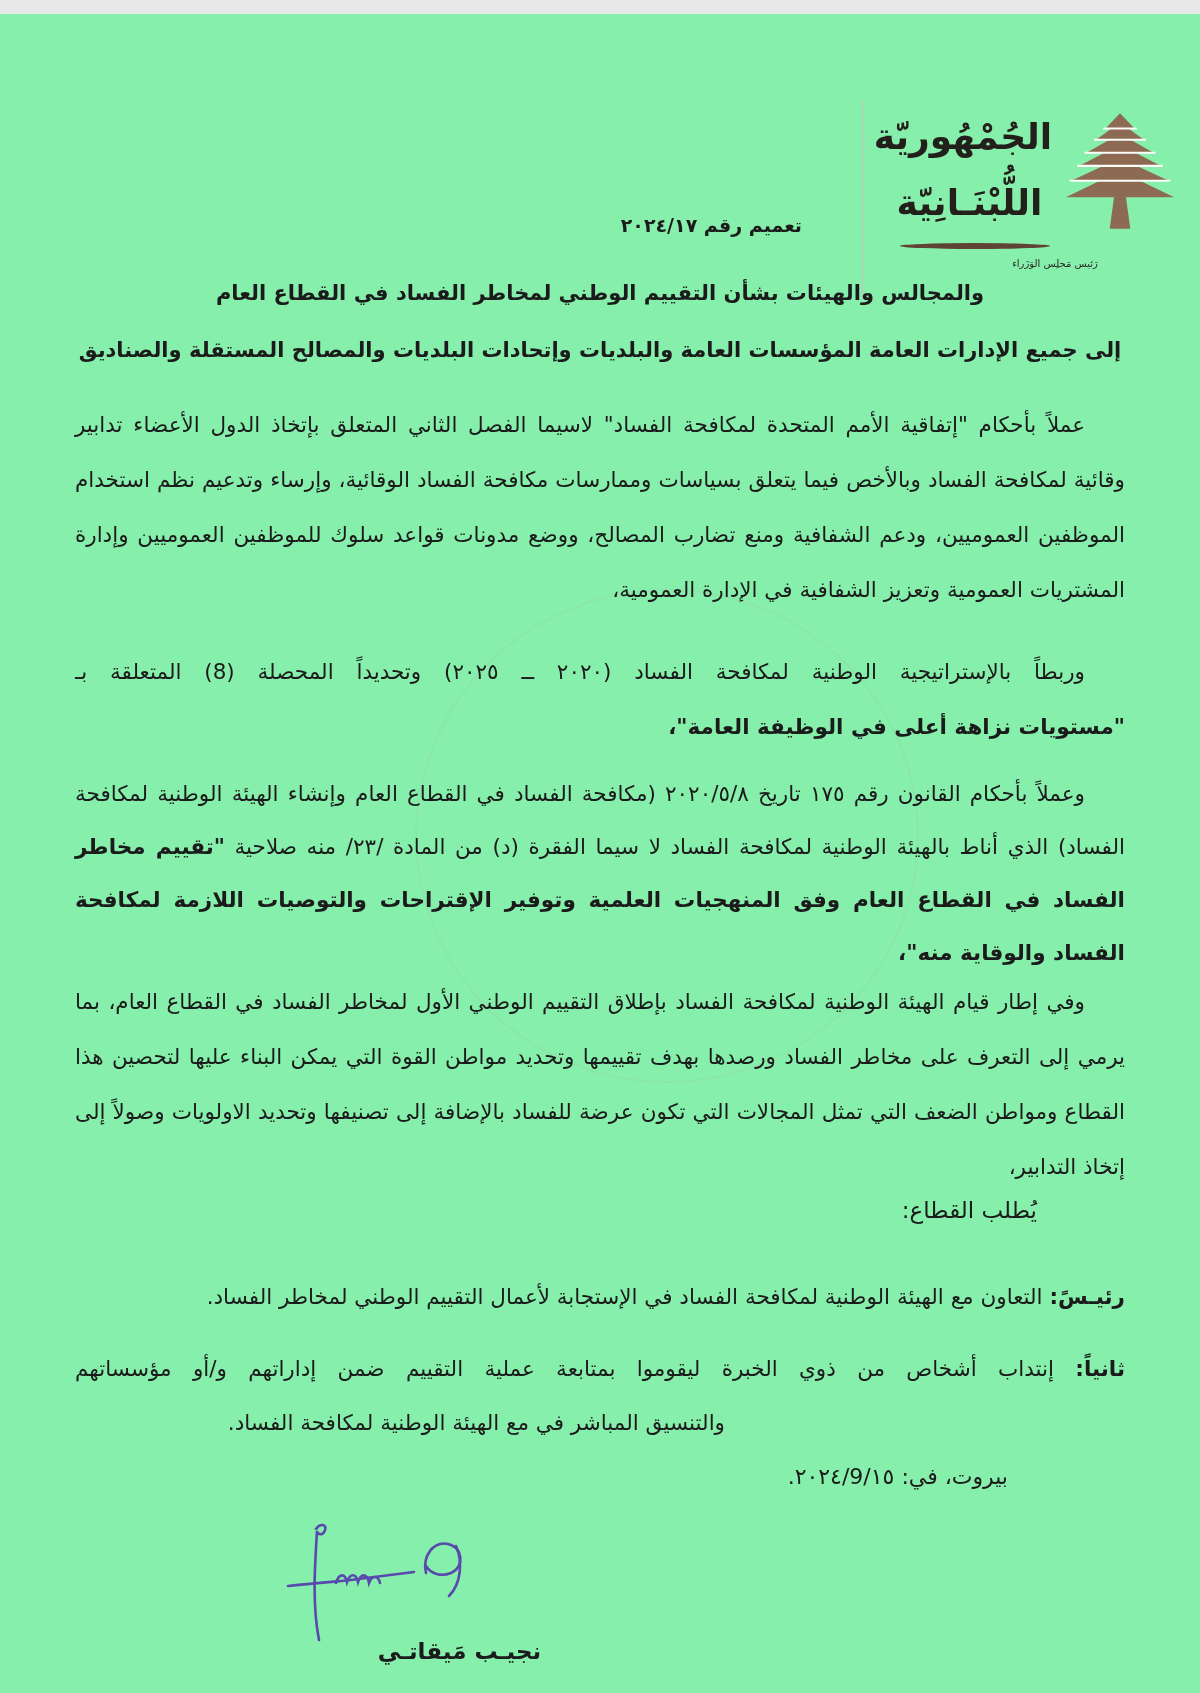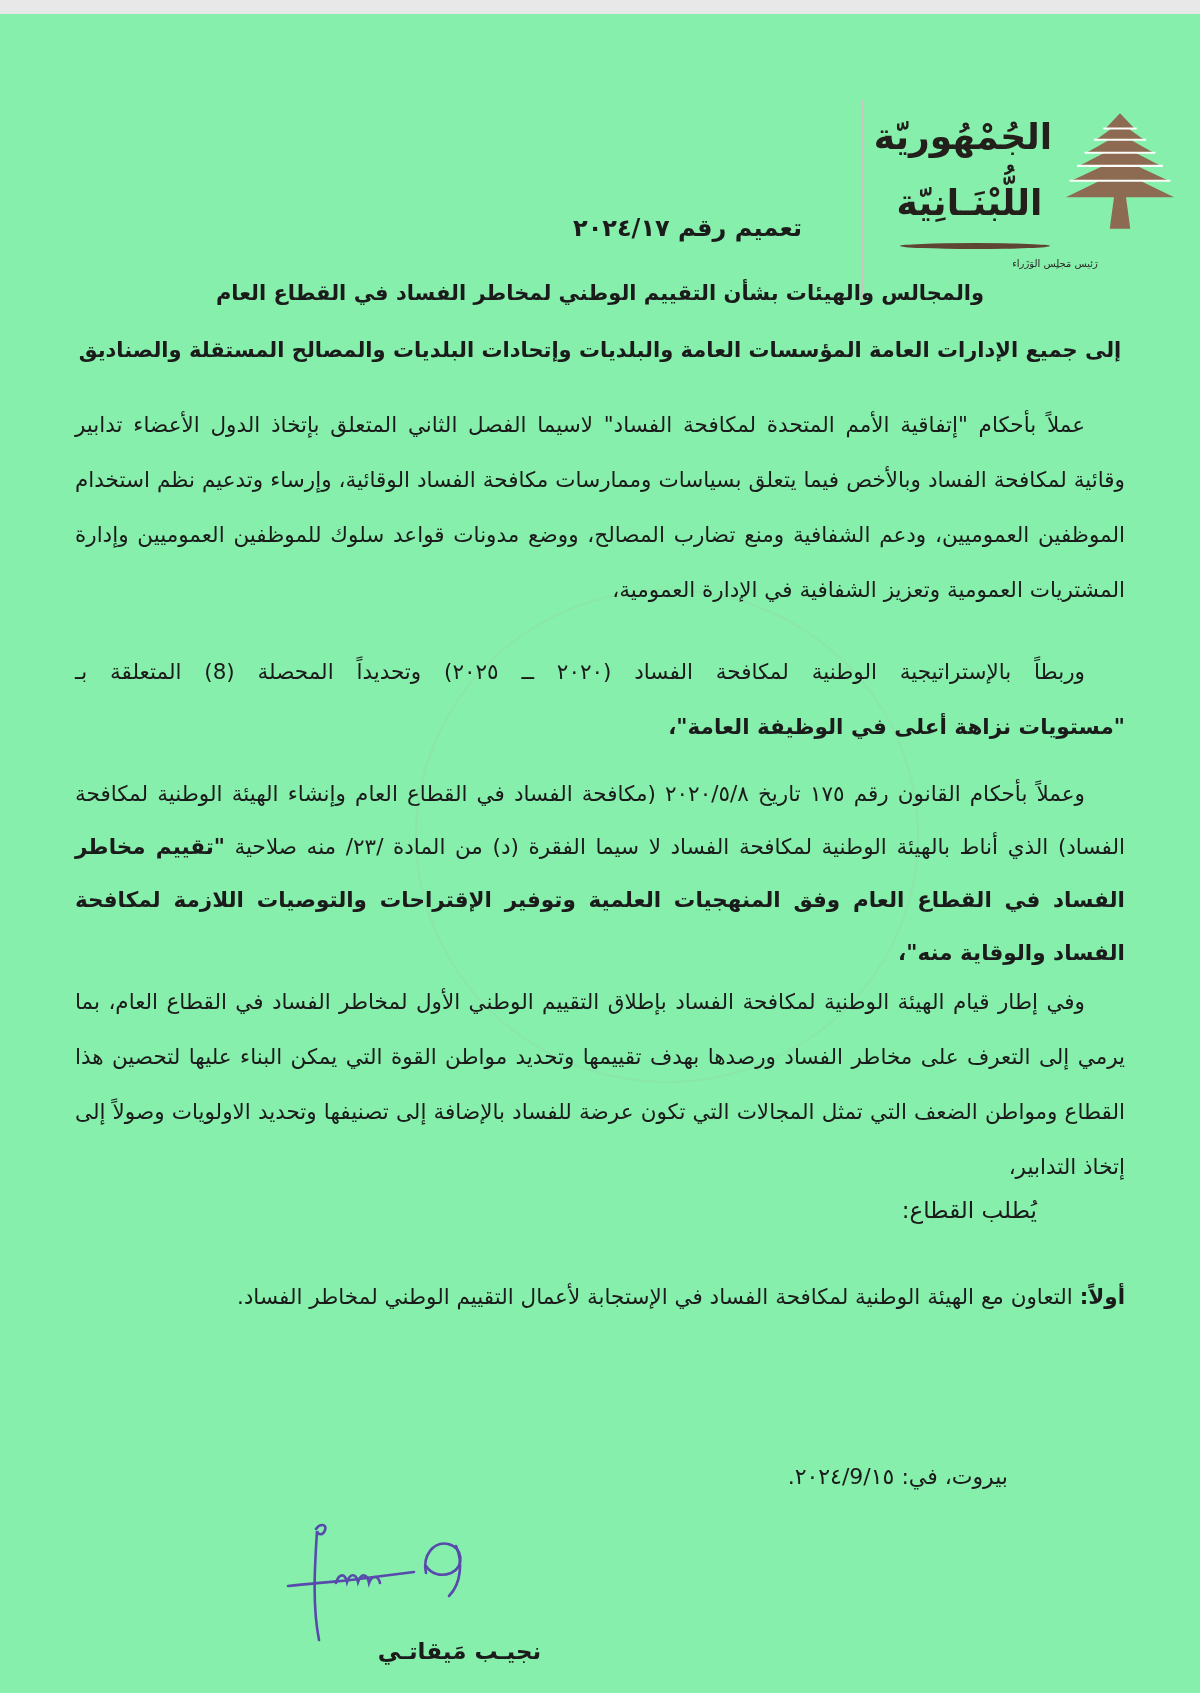--- a/index.html
+++ b/index.html
@@ -34,21 +34,21 @@
   }
   
   .watermark{
     position:absolute;top:575px;left:415px;width:500px;height:490px;
     border:2px solid rgba(190,160,150,0.10);border-radius:50%;
     pointer-events:none;
   }
   
   .circular-number{
     position:absolute;top:200px;right:398px;
-    font-size:24px;font-weight:bold;white-space:nowrap;
+    font-size:19px;font-weight:bold;white-space:nowrap;
   }
   .addressee{
     position:absolute;top:251px;right:75px;left:75px;
     font-weight:bold;font-size:21px;line-height:57px;text-align:center;
   }
   
   .para{position:absolute;right:75px;left:75px;font-size:21.5px;}
   .just{text-align:justify;}
   .indent{text-indent:40px;}
   #p1{top:383px;line-height:55px;}
@@ -128,24 +128,31 @@
     <div class="l2">"مستويات نزاهة أعلى في الوظيفة العامة"،</div>
   </div>
 
   <div id="p3" class="para just indent"><span>وعملاً بأحكام القانون رقم ١٧٥ تاريخ ٢٠٢٠/٥/٨ (مكافحة الفساد في القطاع العام وإنشاء الهيئة الوطنية لمكافحة الفساد) الذي أناط بالهيئة الوطنية لمكافحة الفساد لا سيما الفقرة (د) من المادة /٢٣/ منه صلاحية </span><span class="bold">"تقييم مخاطر الفساد في القطاع العام وفق المنهجيات العلمية وتوفير الإقتراحات والتوصيات اللازمة لمكافحة الفساد والوقاية منه"،</span></div>
 
   <div id="p4" class="para just indent">وفي إطار قيام الهيئة الوطنية لمكافحة الفساد بإطلاق التقييم الوطني الأول لمخاطر الفساد في القطاع العام، بما يرمي إلى التعرف على مخاطر الفساد ورصدها بهدف تقييمها وتحديد مواطن القوة التي يمكن البناء عليها لتحصين هذا القطاع ومواطن الضعف التي تمثل المجالات التي تكون عرضة للفساد بالإضافة إلى تصنيفها وتحديد الاولويات وصولاً إلى إتخاذ التدابير،</div>
 
   <div class="request-heading">يُطلب القطاع:</div>
 
   <div id="item1" class="para">
-    <span class="item-label">أولاً:</span>
+    <span class="item-label">رئيـسً:</span>
     <span>التعاون مع الهيئة الوطنية لمكافحة الفساد في الإستجابة لأعمال التقييم الوطني لمخاطر الفساد.</span>
   </div>
 
+  <div id="item2" class="para">
+    <div class="l1">
+      <span class="item-label">ثانياً:</span>
+      <span>إنتداب أشخاص من ذوي الخبرة ليقوموا بمتابعة عملية التقييم ضمن إداراتهم و/أو مؤسساتهم</span>
+    </div>
+    <div class="l2">والتنسيق المباشر في مع الهيئة الوطنية لمكافحة الفساد.</div>
+  </div>
 
   <div class="place-date">بيروت، في: ٢٠٢٤/9/١٥.</div>
 
 
   <svg class="signature" viewBox="0 0 215 125" aria-hidden="true">
     <g fill="none" stroke="#584aad" stroke-width="2.6" stroke-linecap="round">
 
       <path d="M38,10 C42,4 49,5 47,11 C45,17 40,16 39,12 C37,45 34,85 41,121"></path>
 
       <path d="M10,67 C35,64 60,63 88,59 C104,57 120,55 136,53"></path>

